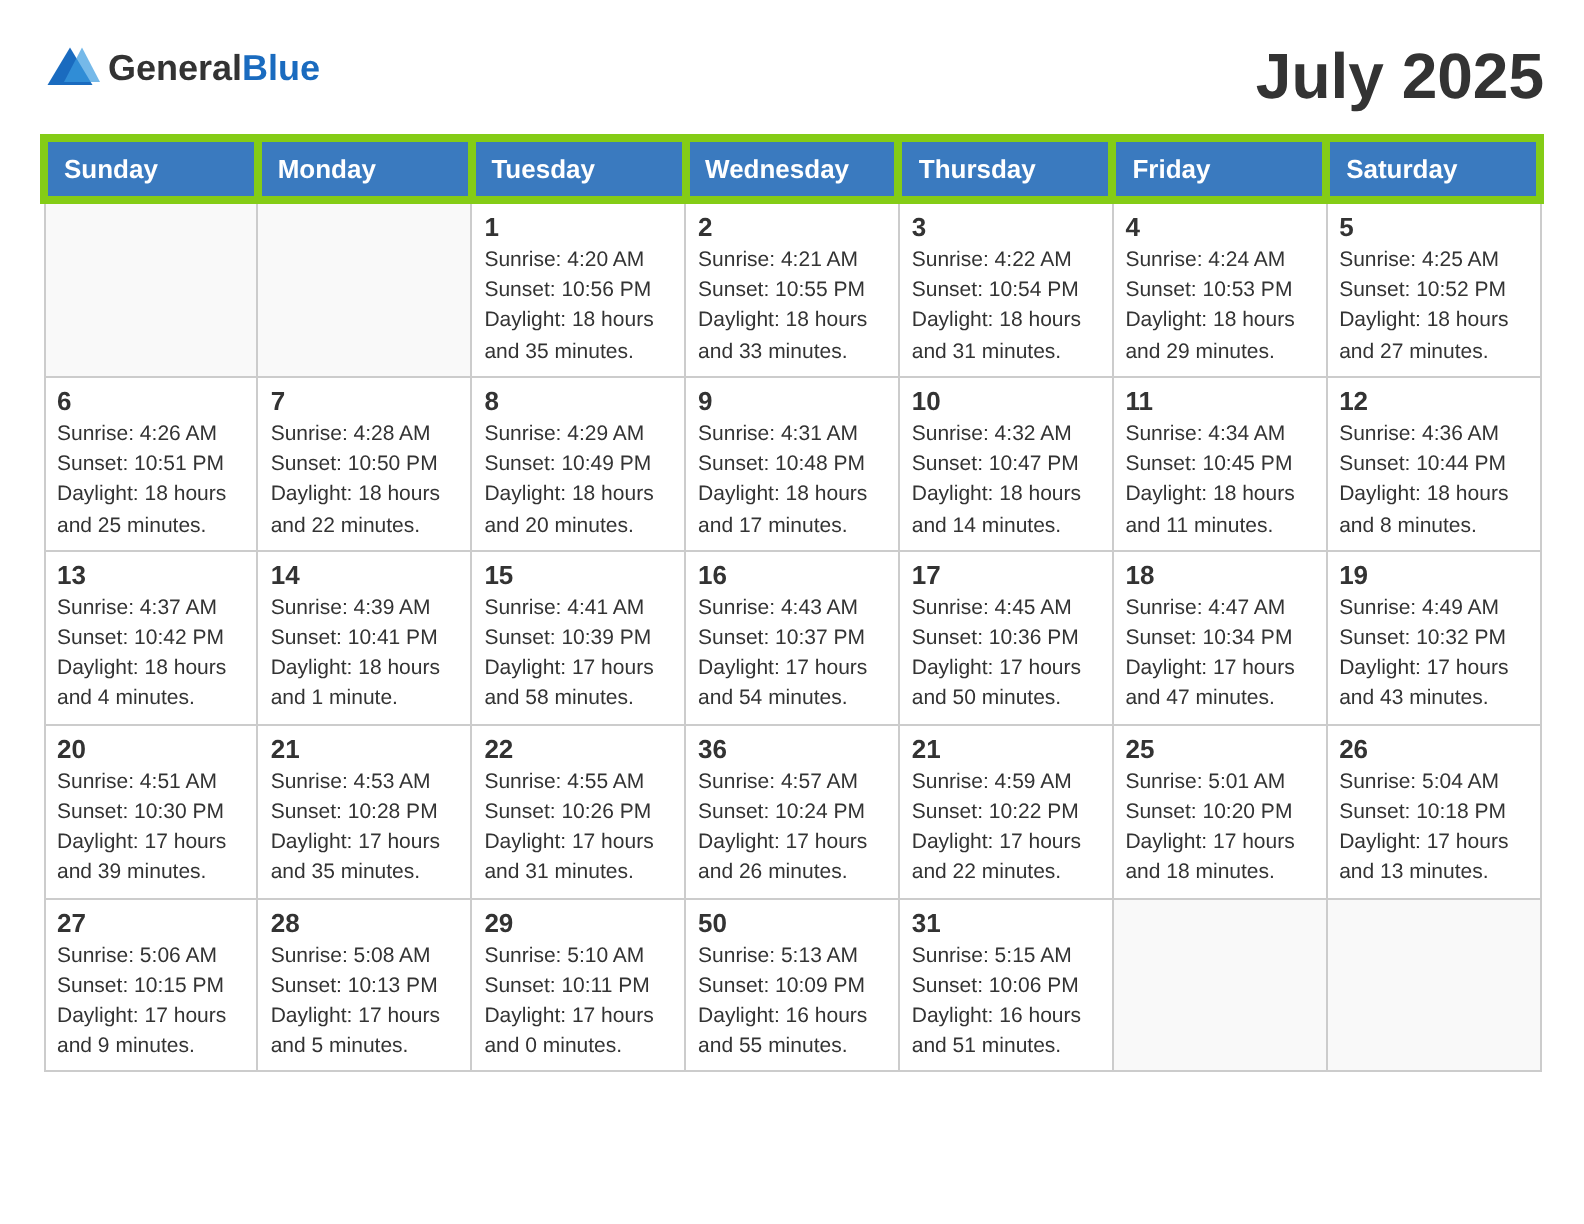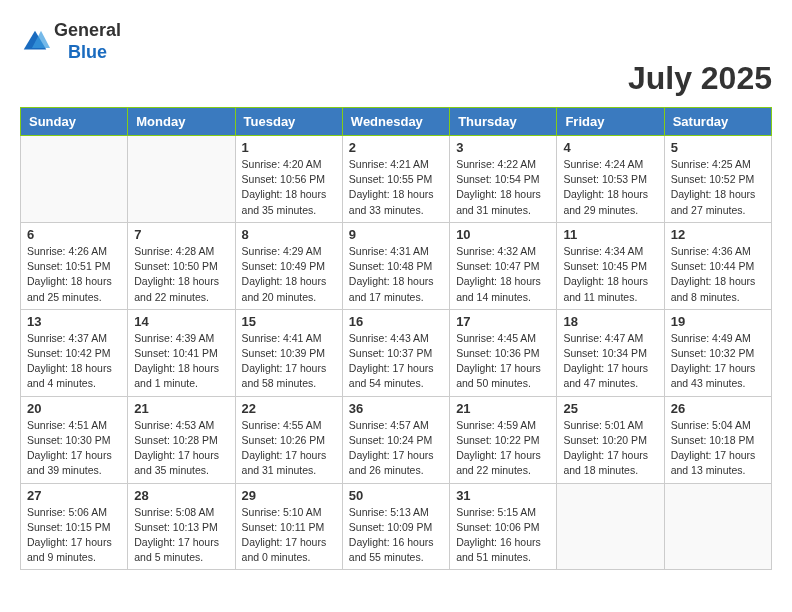--- a/index.html
+++ b/index.html
@@ -16,41 +16,39 @@
       align-items: flex-start;
       margin-bottom: 10px;
     }
     .logo {
       display: flex;
       align-items: center;
       gap: 4px;
     }
     .logo-text {
       display: flex;
-      flex-direction: column;
       line-height: 1.2;
     }
     .logo-general {
       font-size: 18px;
       font-weight: bold;
       color: #333;
     }
     .logo-blue {
       font-size: 18px;
       font-weight: bold;
       color: #1a6bbf;
       text-align: center;
     }
     .logo-icon {
       width: 30px;
       height: 30px;
     }
     .title-section {
       text-align: right;
-      margin-top: 40px;
     }
     .month-year {
       font-size: 32px;
       font-weight: bold;
       color: #333;
     }
     .location {
       font-size: 16px;
       color: #555;
     }
@@ -58,21 +56,21 @@
       width: 100%;
       border-collapse: collapse;
       border: 1px solid #ccc;
     }
     .calendar th {
       background-color: #3a7abf;
       color: white;
       padding: 6px 8px;
       text-align: left;
       font-size: 13px;
-      border: 1px solid #84cc16;
+      border: 4px solid #84cc16;
     }
     .calendar td {
       border: 1px solid #ccc;
       vertical-align: top;
       padding: 4px 6px;
       width: calc(100% / 7);
       min-height: 80px;
       font-size: 11px;
       color: #333;
     }

